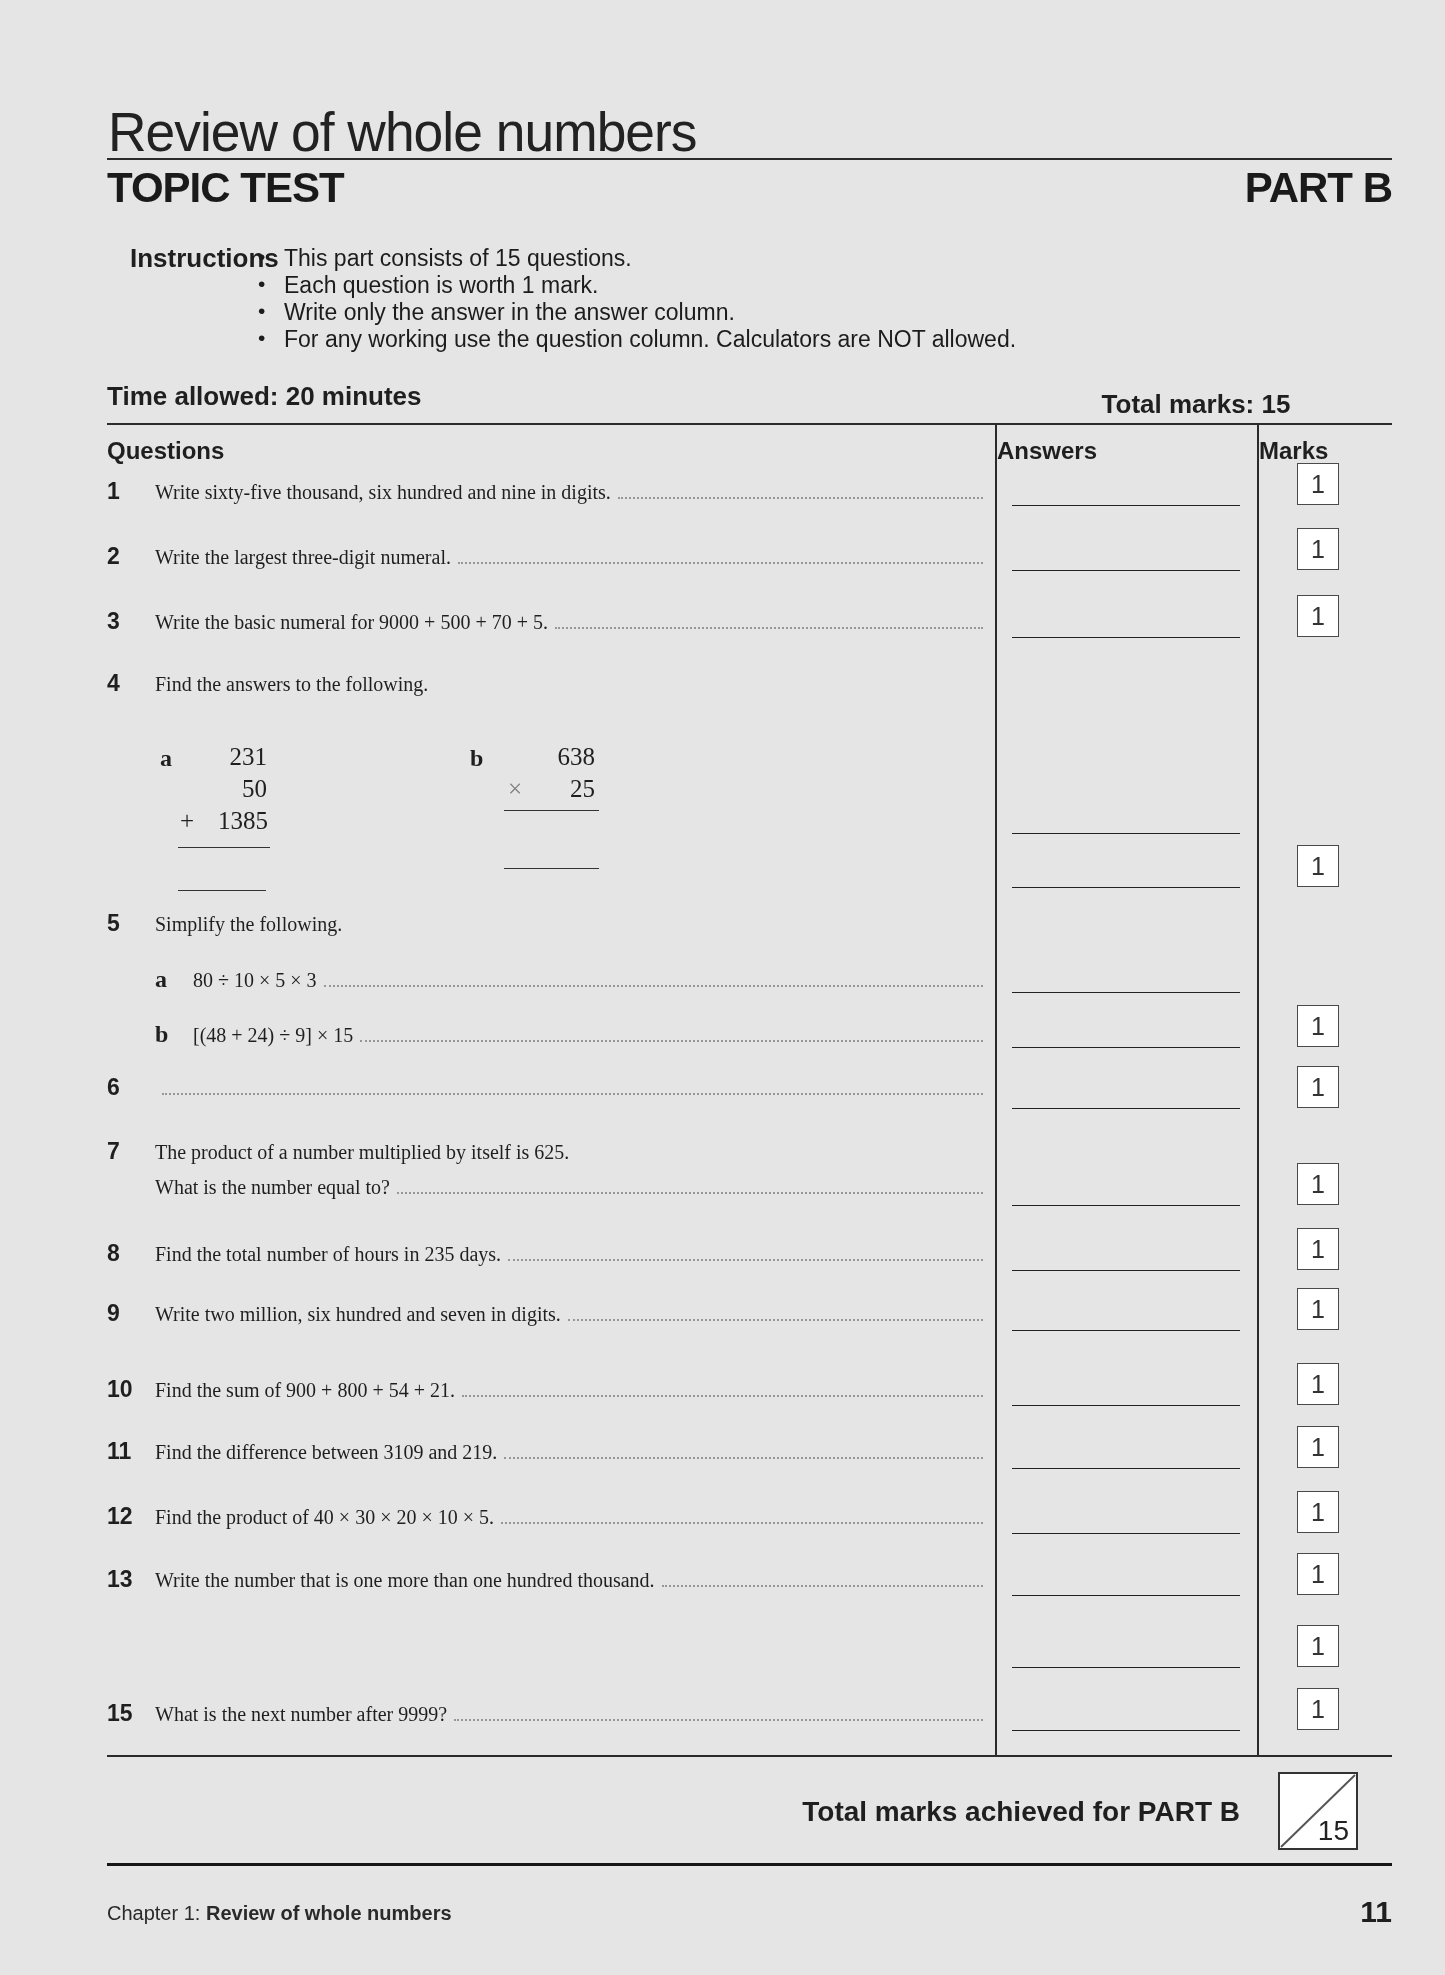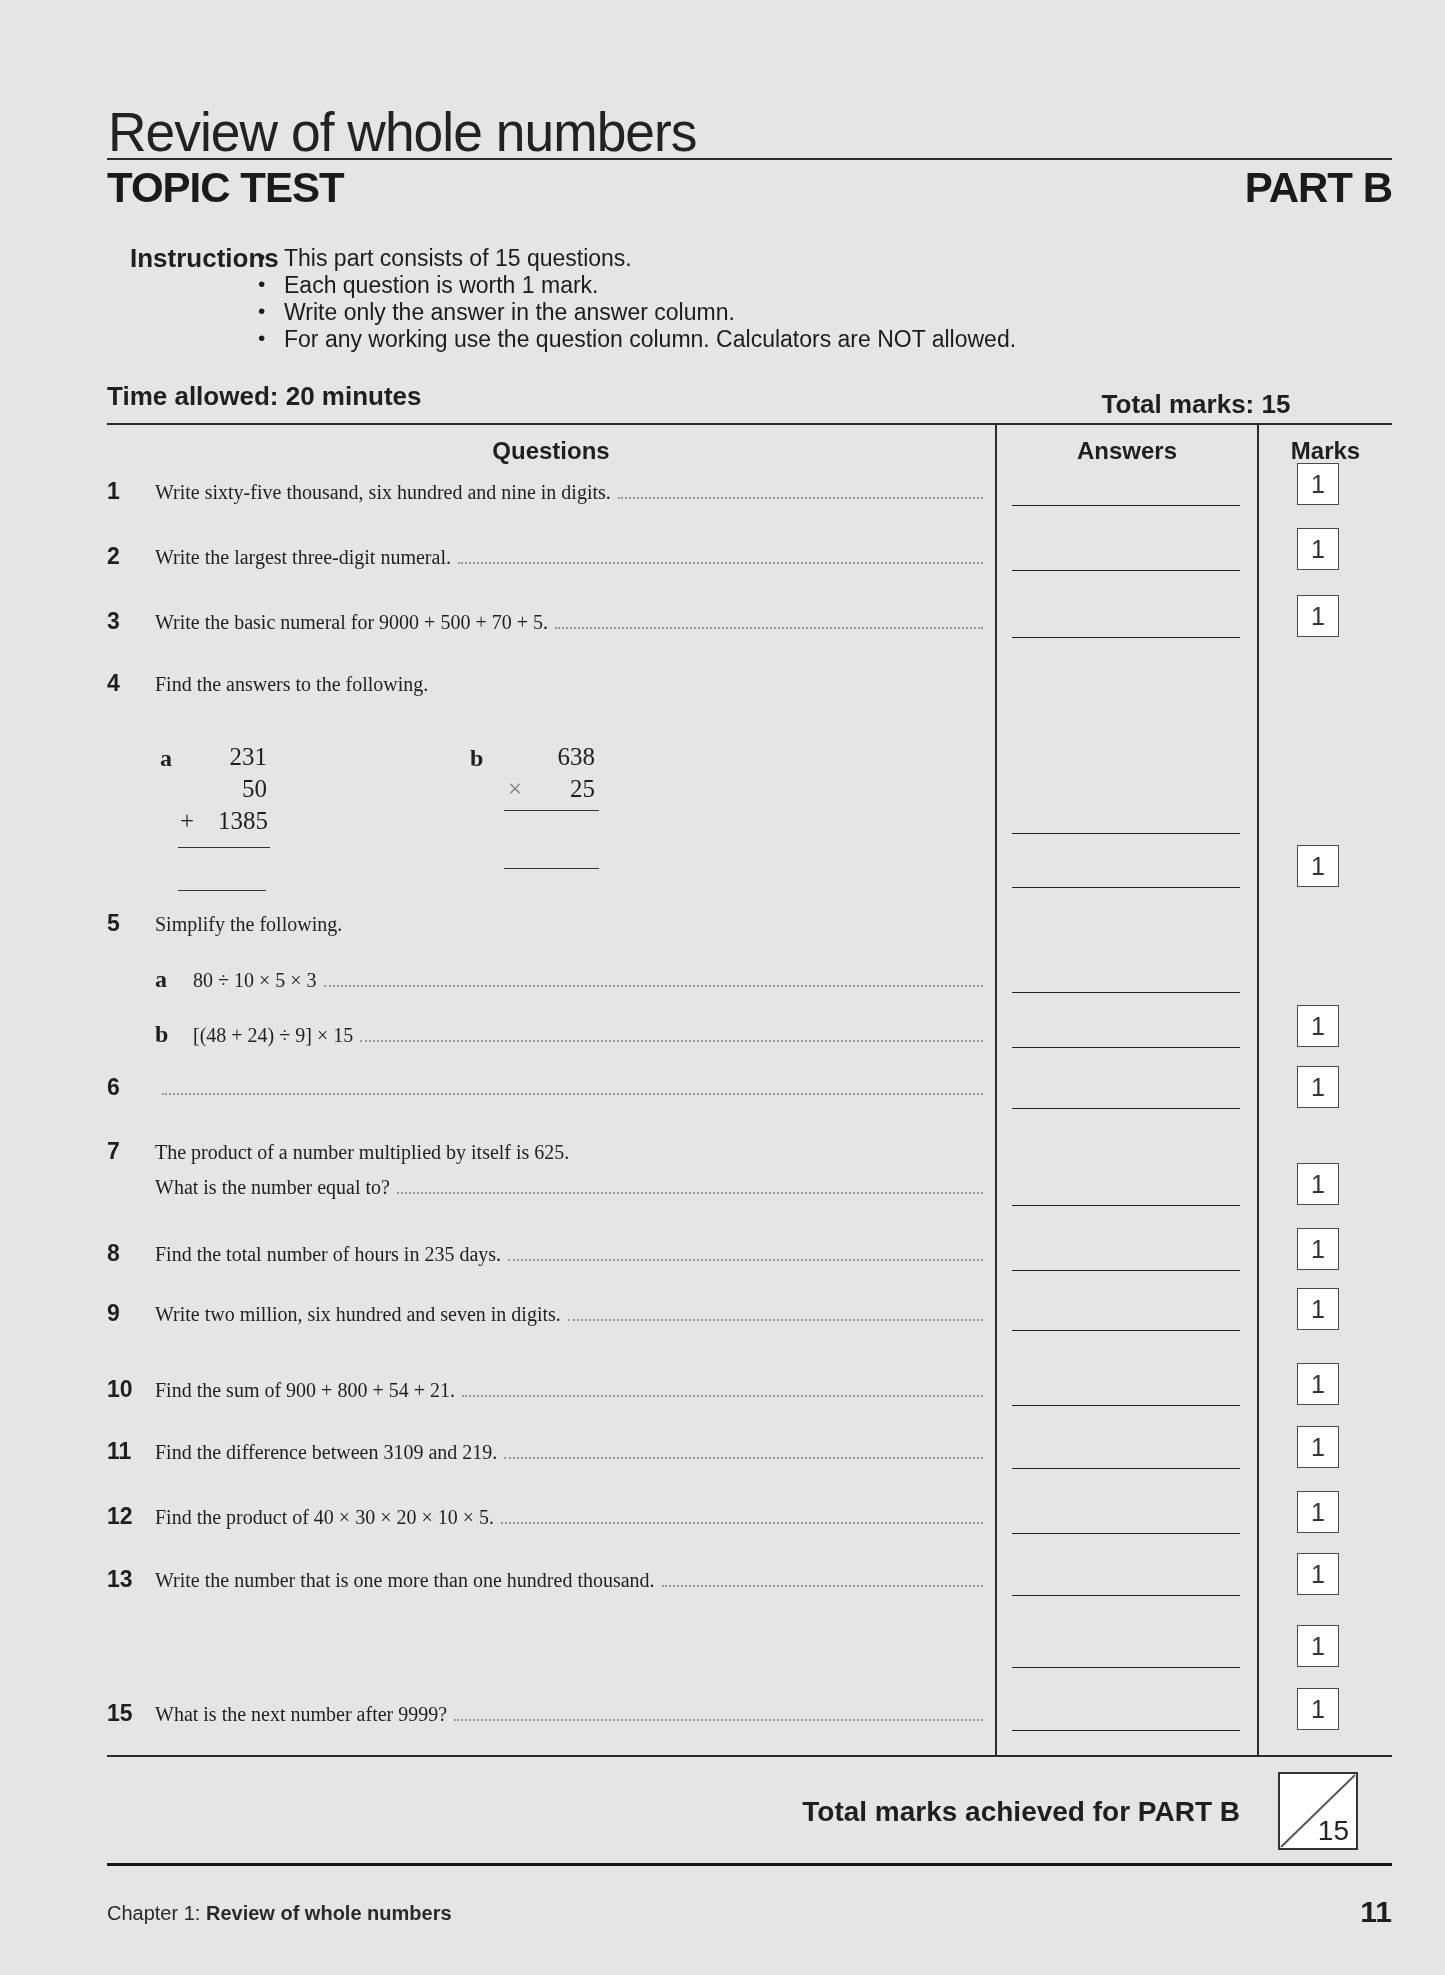--- a/index.html
+++ b/index.html
@@ -20,21 +20,21 @@
   }
   .bigbold{
     font-family:"Liberation Sans",sans-serif;
     font-size:42px;font-weight:800;letter-spacing:-1px;color:#1a1a1a;
     white-space:nowrap;
   }
   .instr-label{font-size:26px;font-weight:700;}
   .bullet-row{position:absolute;left:258px;width:880px;display:flex;font-size:23px;color:#1c1c1c;}
   .bullet-dot{width:26px;flex:none;font-size:21px;}
   .hbold{font-size:26px;font-weight:700;}
-  .thead{font-size:24px;font-weight:700;text-align:center;}
+  .thead{font-size:24px;font-weight:700;text-align:left;}
   .qrow{position:absolute;left:107px;width:878px;display:flex;align-items:baseline;}
   .qnum{flex:none;width:48px;font-weight:700;font-size:23px;font-family:"Liberation Sans",sans-serif;}
   .qtext{font-family:"Liberation Serif",serif;font-size:20px;white-space:nowrap;}
   .dots{flex:1;border-bottom:2.5px dotted #979797;margin:0 2px 5px 7px;min-width:10px;}
   .subrow{position:absolute;left:155px;width:830px;display:flex;align-items:baseline;}
   .sublabel{flex:none;width:38px;font-family:"Liberation Serif",serif;font-weight:700;font-size:24px;}
   .ansline{position:absolute;left:1012px;width:228px;border-top:1.7px solid #222;}
   .markbox{
     position:absolute;left:1297px;width:42px;height:42px;
     border:1.7px solid #4a4a4a;box-sizing:border-box;

